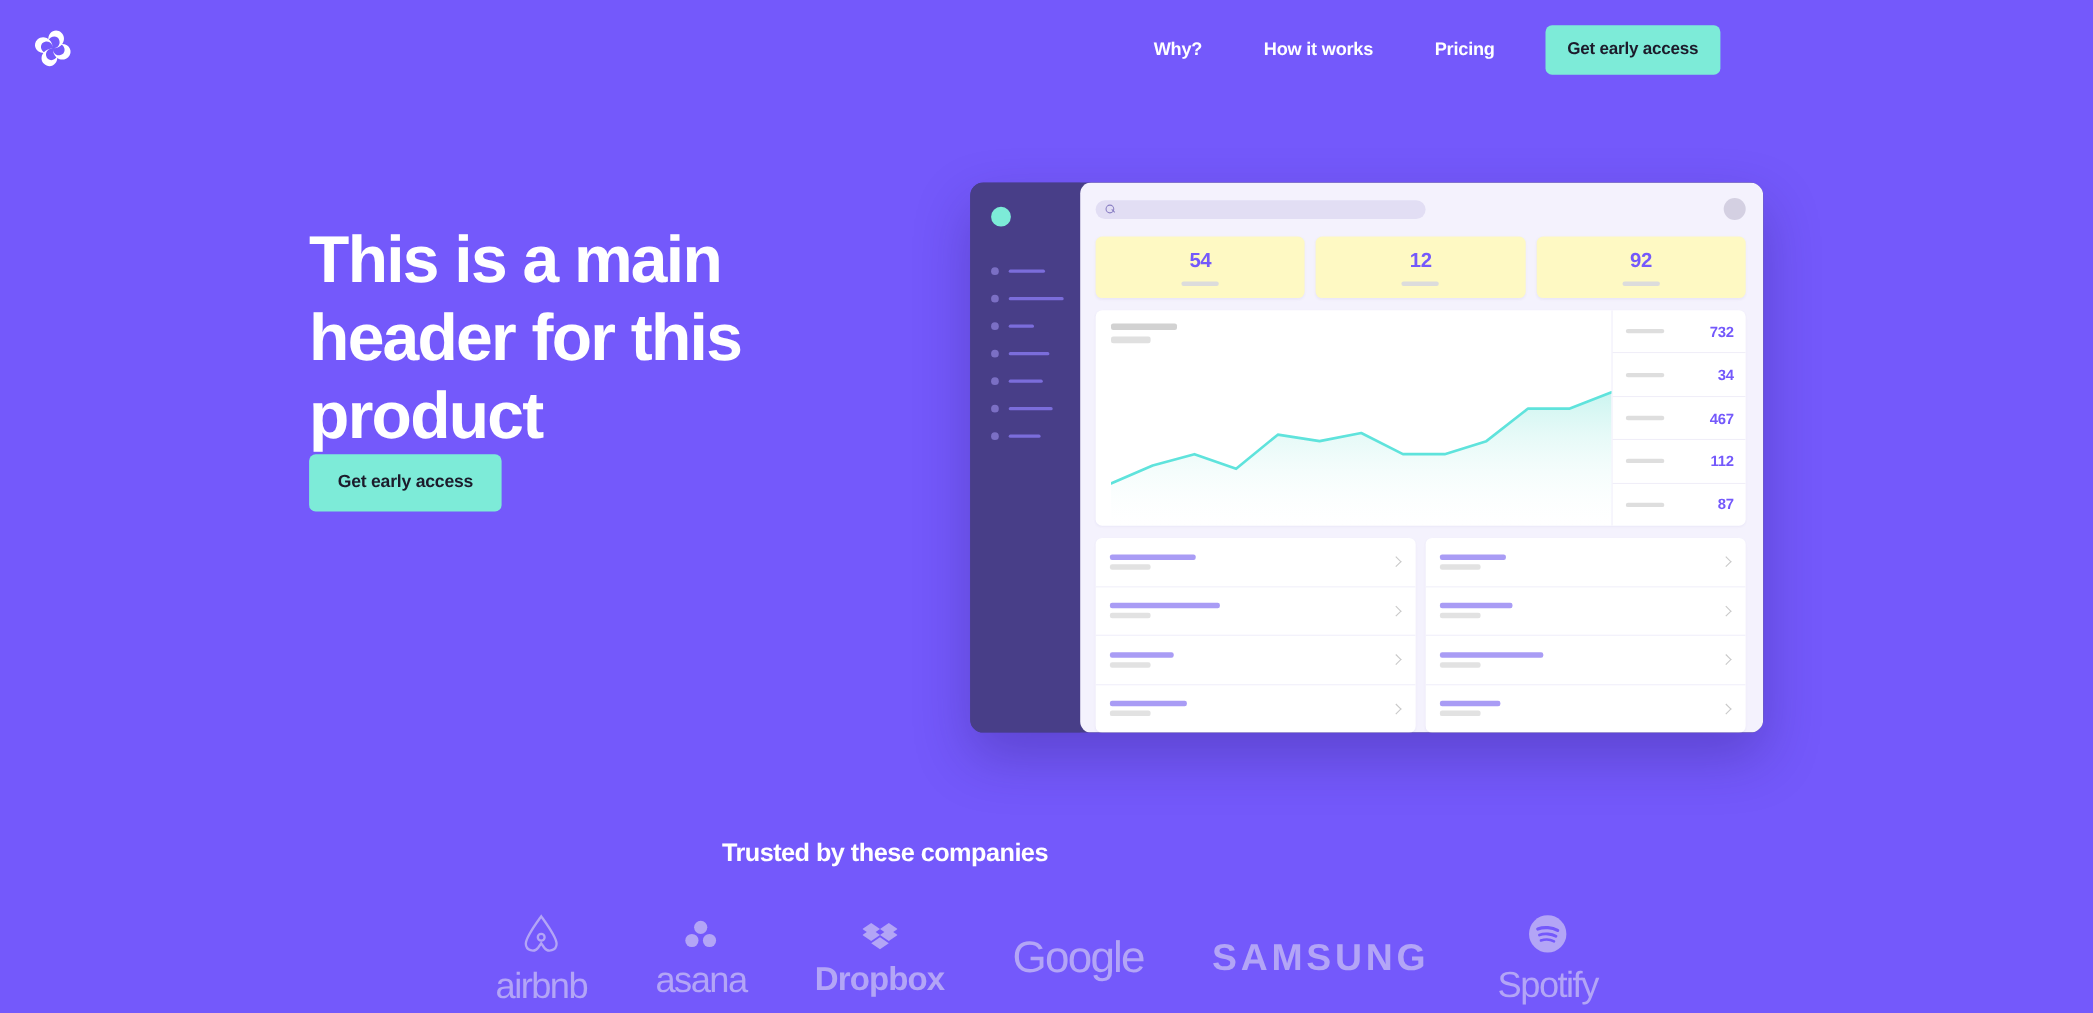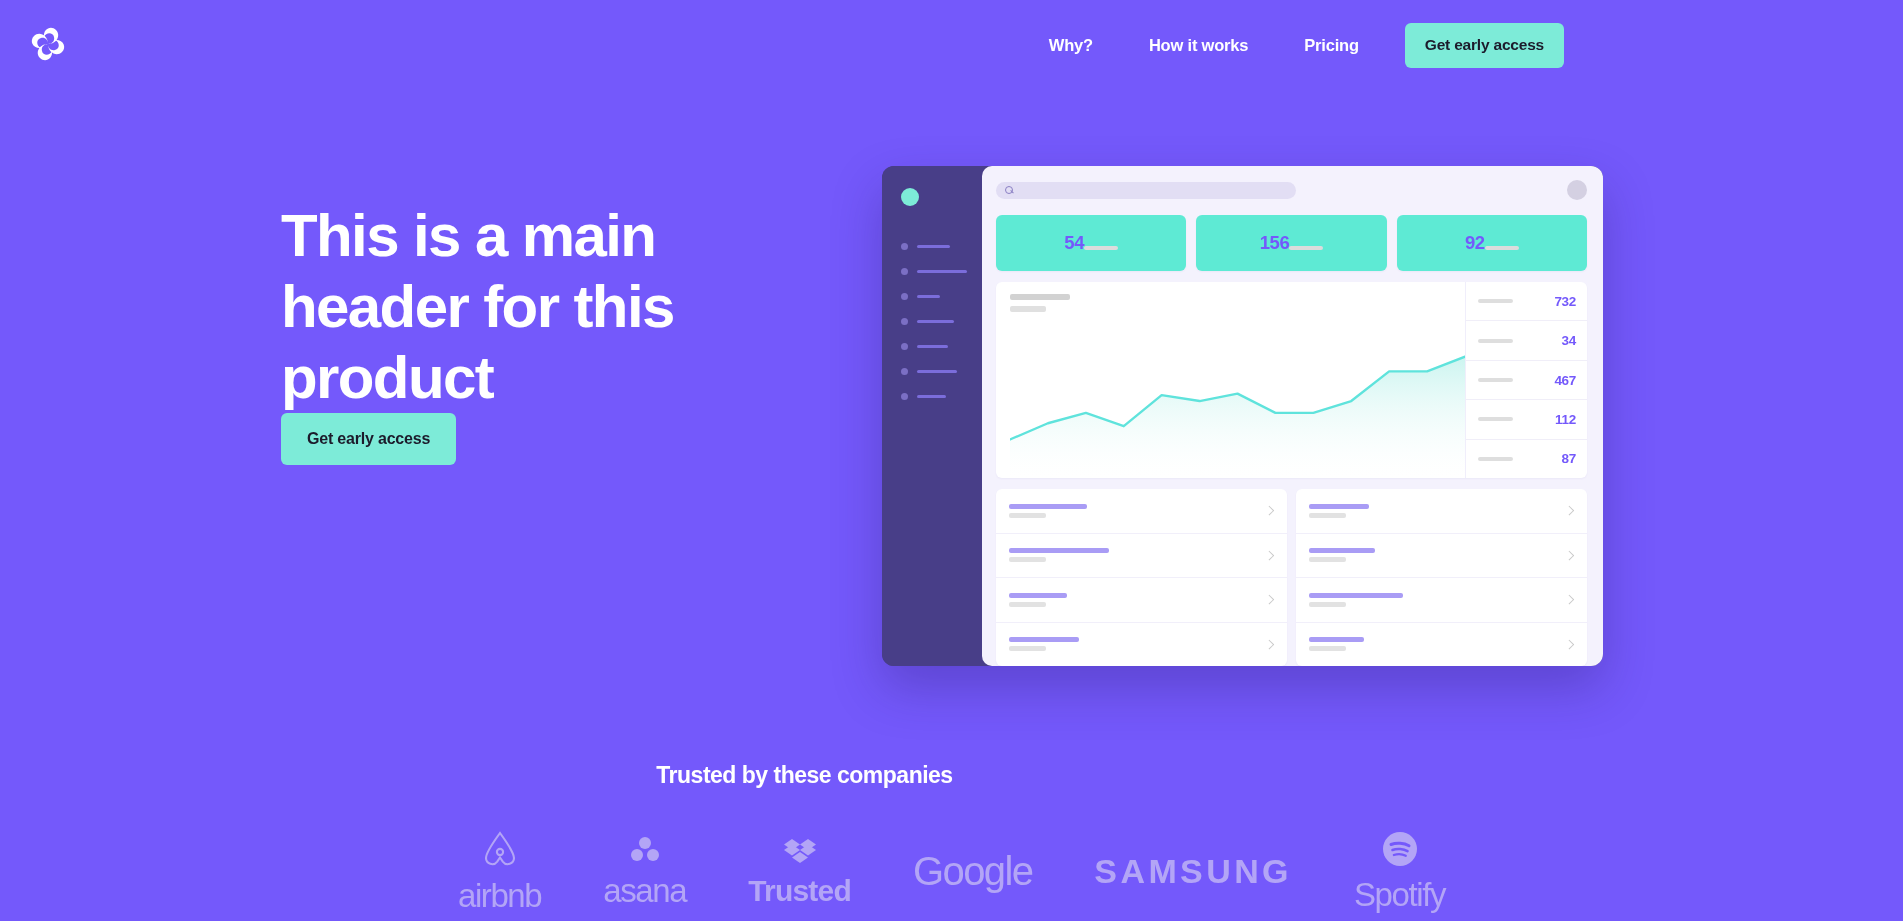--- a/index.html
+++ b/index.html
@@ -199,25 +199,25 @@
     cursor: pointer;
   }
 
   .stats-row {
     display: flex;
     gap: 10px;
     margin-bottom: 11px;
   }
   .stat-card {
     flex: 1;
-    background: #5eead4;
+    background: #fef9c3;
     border-radius: 6px;
     height: 56px;
     display: flex;
-    flex-direction: row;
+    flex-direction: column;
     align-items: center;
     justify-content: center;
     box-shadow: 0 1px 2px rgba(70,50,160,0.05);
   }
   .stat-num {
     color: #7459fb;
     font-size: 18.5px;
     font-weight: bold;
     letter-spacing: -0.4px;
     line-height: 20px;
@@ -461,21 +461,21 @@
       </div>
       <div class="avatar"></div>
     </div>
 
     <div class="stats-row" id="stats-row">
         <div class="stat-card">
           <div class="stat-num">54</div>
           <div class="stat-bar"></div>
         </div>
         <div class="stat-card">
-          <div class="stat-num">156</div>
+          <div class="stat-num">12</div>
           <div class="stat-bar"></div>
         </div>
         <div class="stat-card">
           <div class="stat-num">92</div>
           <div class="stat-bar"></div>
         </div>
       </div>
 
     <div class="mid-row">
       <div class="chart-box">
@@ -606,21 +606,21 @@
   </div>
 
   <div class="brand">
     <svg width="32" height="28" viewBox="0 0 32 28">
       <path d="M8 2 L0 7.5 L8 13 L16 7.5 Z" fill="#b3a5f6"></path>
       <path d="M24 2 L16 7.5 L24 13 L32 7.5 Z" fill="#b3a5f6"></path>
       <path d="M8 18.5 L0 13 L8 7.5 L16 13 Z" fill="#b3a5f6"></path>
       <path d="M24 18.5 L16 13 L24 7.5 L32 13 Z" fill="#b3a5f6"></path>
       <path d="M8 20.5 L16 15 L24 20.5 L16 26 Z" fill="#b3a5f6"></path>
     </svg>
-    <span class="brand-name bold">Trusted</span>
+    <span class="brand-name bold">Dropbox</span>
   </div>
 
   <div class="brand">
     <span class="brand-name google">Google</span>
   </div>
 
   <div class="brand">
     <span class="brand-name samsung">SAMSUNG</span>
   </div>
 

